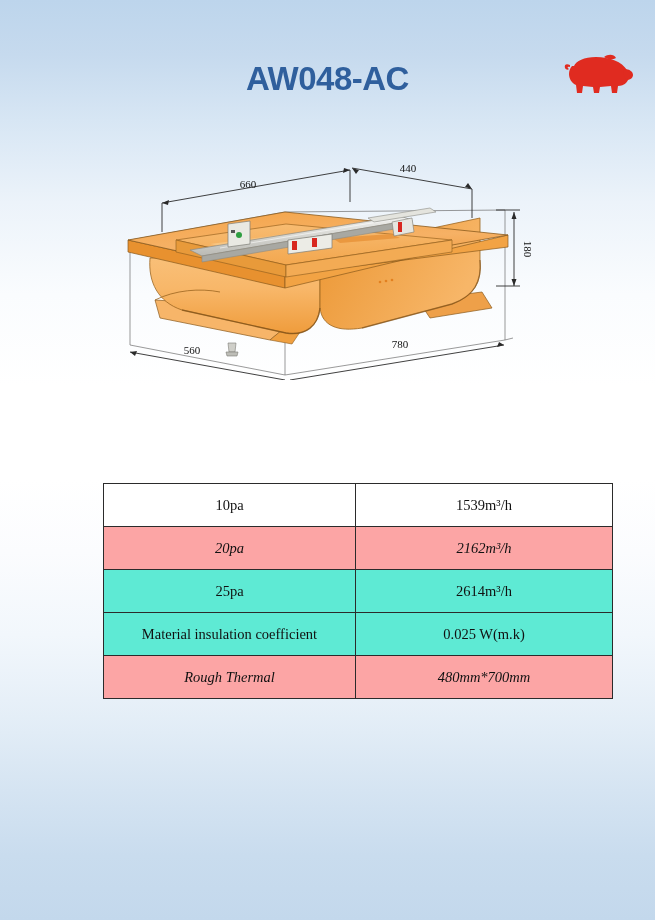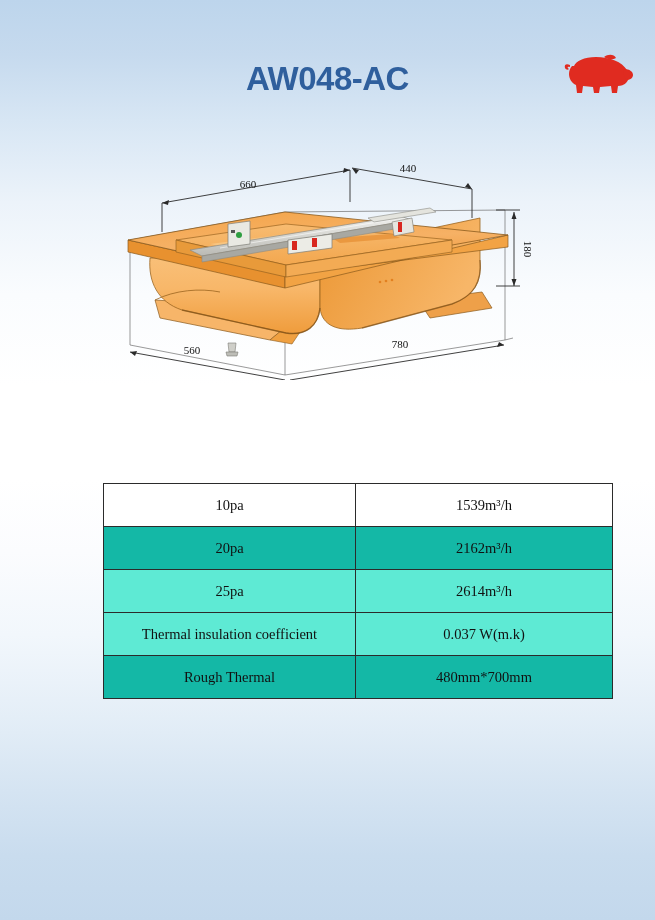--- a/index.html
+++ b/index.html
@@ -100,21 +100,21 @@
     vertical-align: middle;
     font-size: 14.5px;
     color: #111111;
     padding: 0 4px;
     line-height: 18px;
   }
   .spec-table col.c1 { width: 252px; }
   .spec-table col.c2 { width: 257px; }
 
   tr.row-plain td { background: #ffffff; }
-  tr.row-blue  td { background: #14b8a6; }
+  tr.row-blue  td { background: #fca5a5; font-style: italic; }
   tr.row-tint  td { background: #5eead4; }
   tr.row-tint2 td { background: #e3ebf5; }
 </style>
 </head>
 <body>
 
 <div class="page">
 
   <div class="header">
 
@@ -308,22 +308,22 @@
       </tr>
       <tr class="row-blue">
         <td>20pa</td>
         <td>2162m³/h</td>
       </tr>
       <tr class="row-tint">
         <td>25pa</td>
         <td>2614m³/h</td>
       </tr>
       <tr class="row-tint">
-        <td>Thermal insulation coefficient</td>
-        <td>0.037 W(m.k)</td>
+        <td>Material insulation coefficient</td>
+        <td>0.025 W(m.k)</td>
       </tr>
       <tr class="row-blue">
         <td>Rough Thermal</td>
         <td>480mm*700mm</td>
       </tr>
     </tbody>
   </table>
 
 </div>
 

